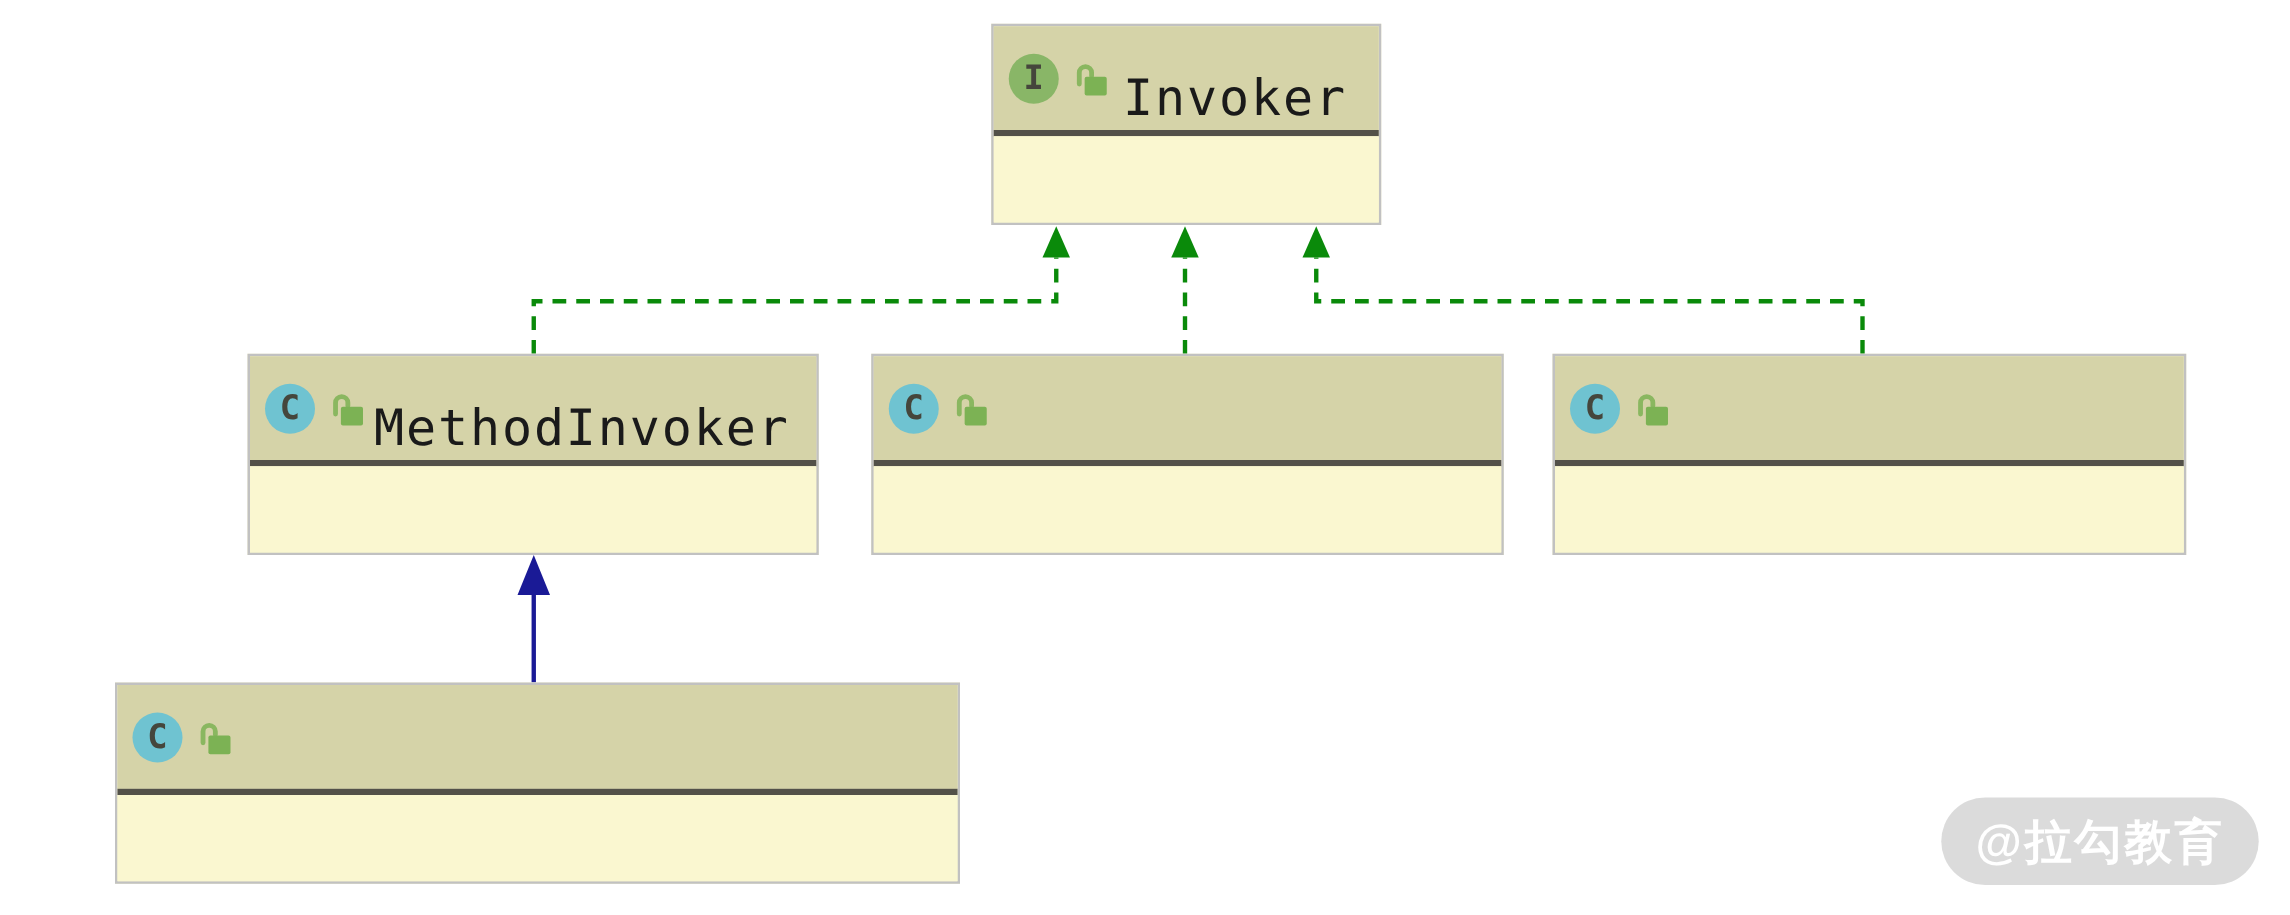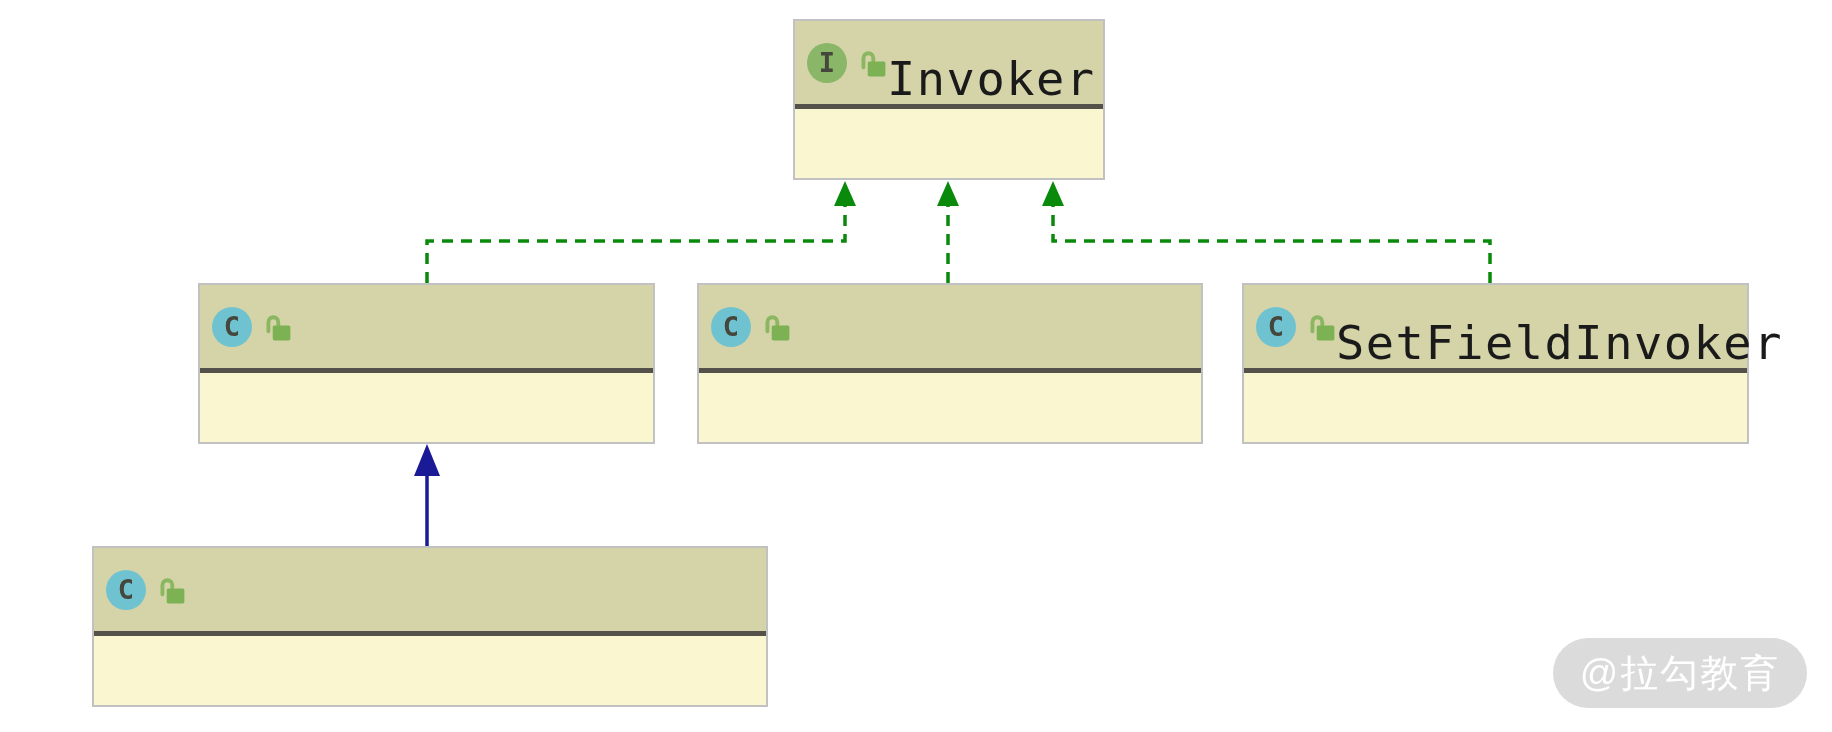--- a/index.html
+++ b/index.html
@@ -53,33 +53,33 @@
     font-size:27px;font-weight:bold;color:var(--badge-letter);
     flex:0 0 40px;
   }
   .badge-interface{background:var(--iface-badge);}
   .badge-class{background:var(--class-badge);}
   .lock{margin-left:10px;flex:0 0 30px;display:flex;align-items:center;}
   .lock-shackle{stroke:var(--lock-green);opacity:.85;}
   .lock-body{fill:var(--lock-green);}
   .node-title{
     flex:1;text-align:center;
-    font-size:47px;letter-spacing:1.5px;
+    font-size:40px;letter-spacing:1.5px;
     color:var(--title-color);
     white-space:nowrap;
     padding-right:14px;
     margin-top:32px;
   }
   .watermark{
     position:absolute;left:1553px;top:638px;width:254px;height:70px;
     background:var(--watermark-bg);
     border-radius:35px;
     display:flex;align-items:center;justify-content:center;
     font-family:"Liberation Sans","DejaVu Sans",sans-serif;
-    font-size:38px;font-weight:normal;letter-spacing:2px;
+    font-size:38px;font-weight:bold;letter-spacing:2px;
     color:var(--watermark-text);
     opacity:.92;
     filter:blur(.4px);
   }
 </style>
 </head>
 <body>
 
 <div class="canvas">
 
@@ -119,20 +119,21 @@
 
   <div class="uml-node" style="left:198px;top:283px;width:457px;">
     <div class="node-header">
       <span class="type-badge badge-class">C</span>
       <span class="lock">
         <svg viewBox="0 0 28 28" width="30" height="30">
           <path class="lock-shackle" d="M6 18 V 9.5 a4.6 4.6 0 0 1 9.2 0 V 12" fill="none" stroke-width="3.6" stroke-linecap="round"></path>
           <rect class="lock-body" x="10" y="12.5" width="16.5" height="14" rx="1.5"></rect>
         </svg>
       </span>
+      <span class="node-title">MethodInvoker</span>
     </div>
     <div class="node-sep"></div>
     <div class="node-body"></div>
   </div>
 
   <div class="uml-node" style="left:697px;top:283px;width:506px;">
     <div class="node-header">
       <span class="type-badge badge-class">C</span>
       <span class="lock">
         <svg viewBox="0 0 28 28" width="30" height="30">
@@ -147,21 +148,20 @@
 
   <div class="uml-node" style="left:1242px;top:283px;width:507px;">
     <div class="node-header">
       <span class="type-badge badge-class">C</span>
       <span class="lock">
         <svg viewBox="0 0 28 28" width="30" height="30">
           <path class="lock-shackle" d="M6 18 V 9.5 a4.6 4.6 0 0 1 9.2 0 V 12" fill="none" stroke-width="3.6" stroke-linecap="round"></path>
           <rect class="lock-body" x="10" y="12.5" width="16.5" height="14" rx="1.5"></rect>
         </svg>
       </span>
-      <span class="node-title">SetFieldInvoker</span>
     </div>
     <div class="node-sep"></div>
     <div class="node-body"></div>
   </div>
 
   <div class="uml-node" style="left:92px;top:546px;width:676px;">
     <div class="node-header">
       <span class="type-badge badge-class">C</span>
       <span class="lock">
         <svg viewBox="0 0 28 28" width="30" height="30">

